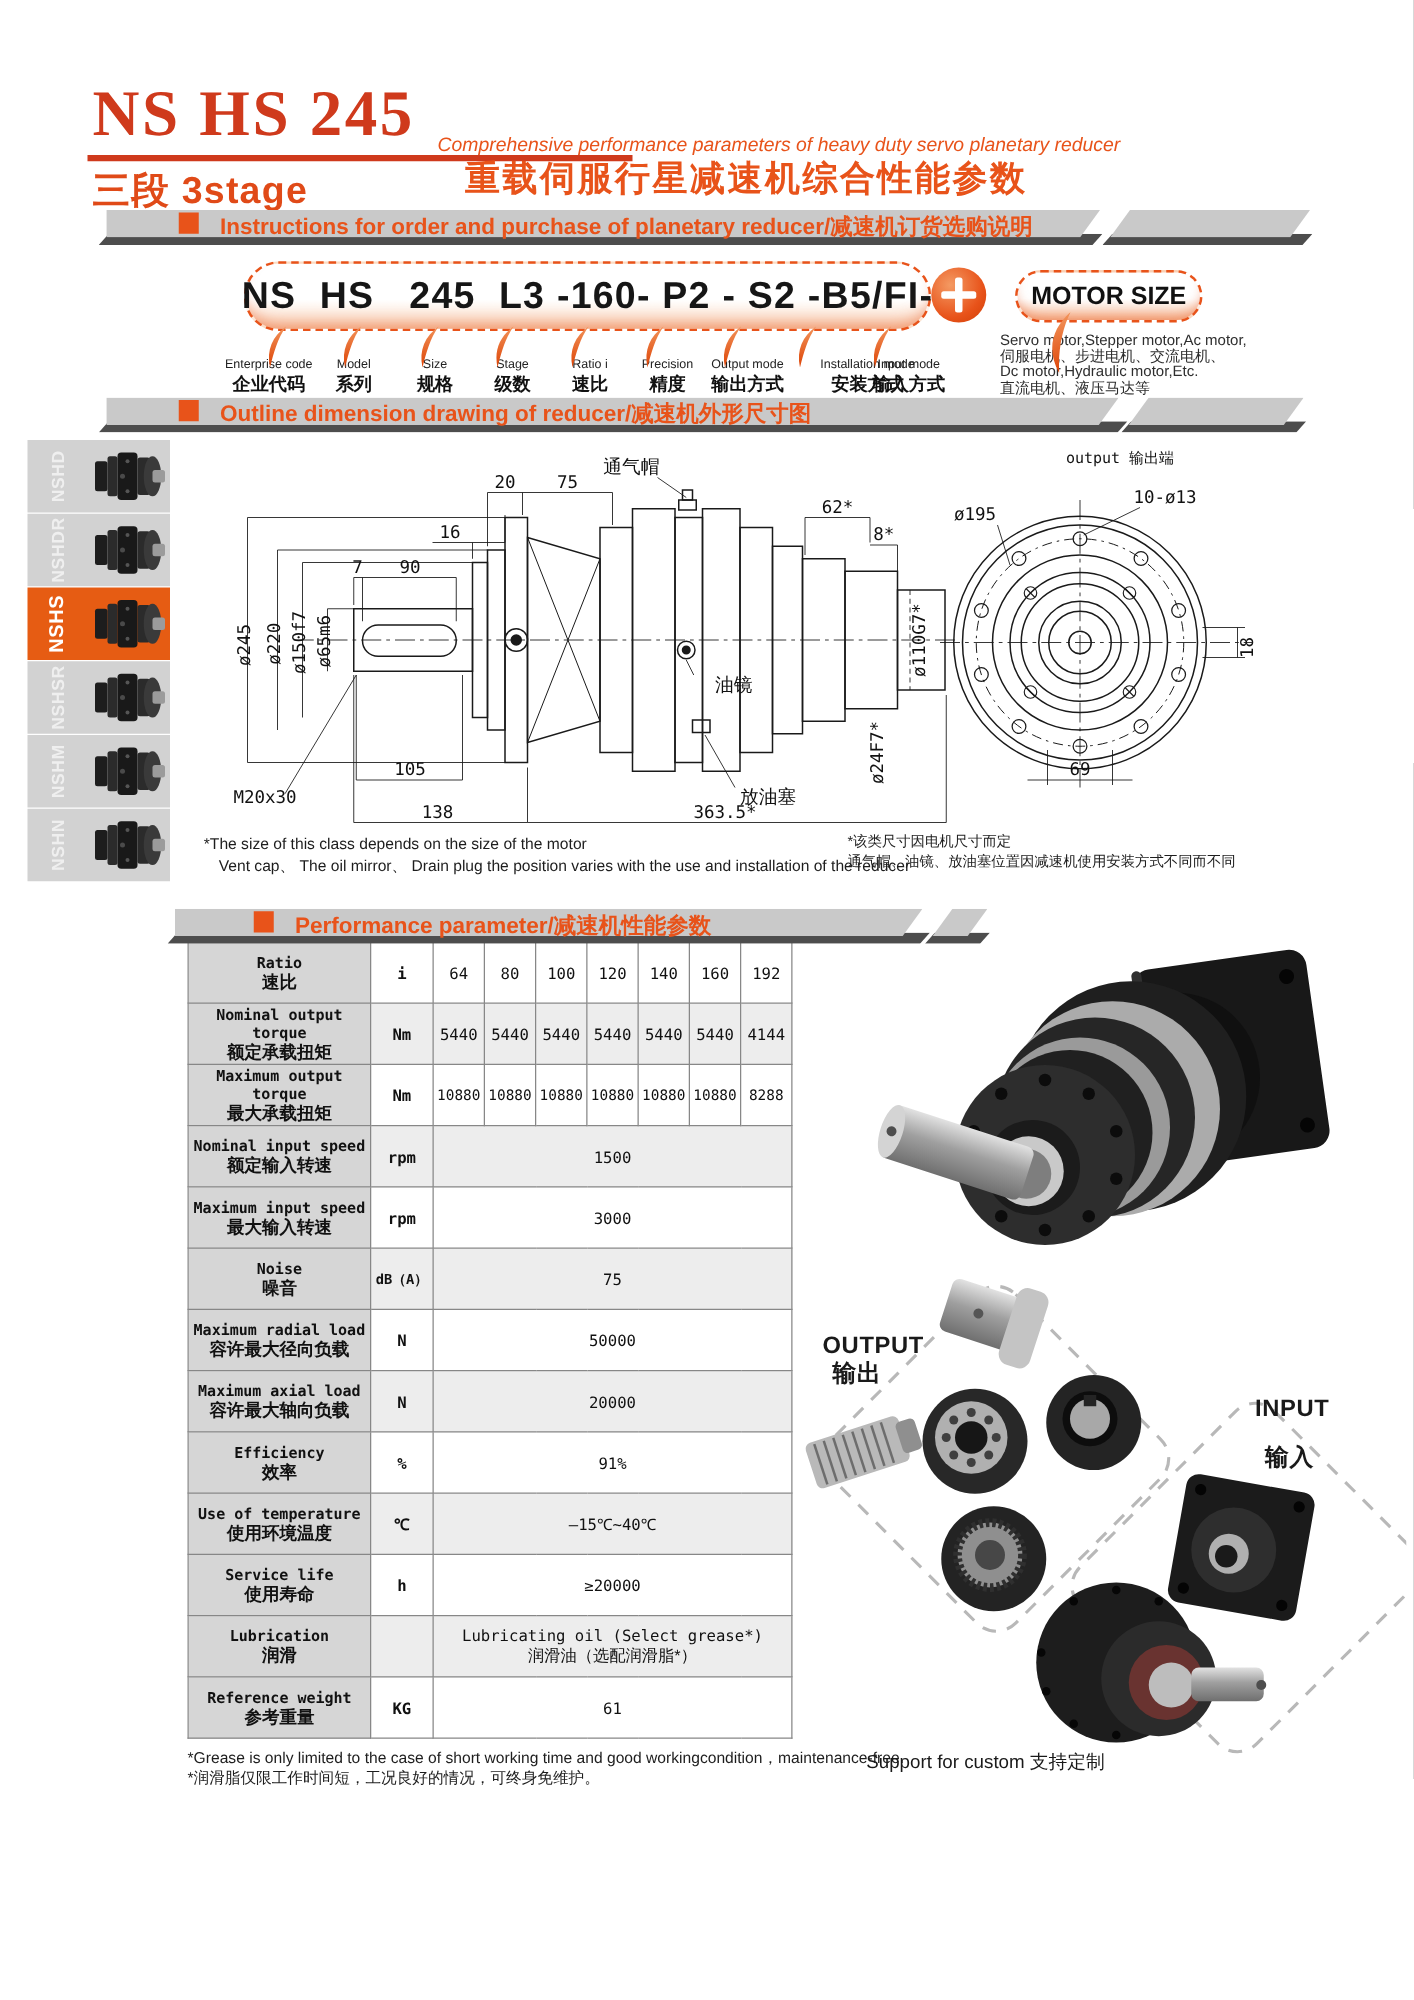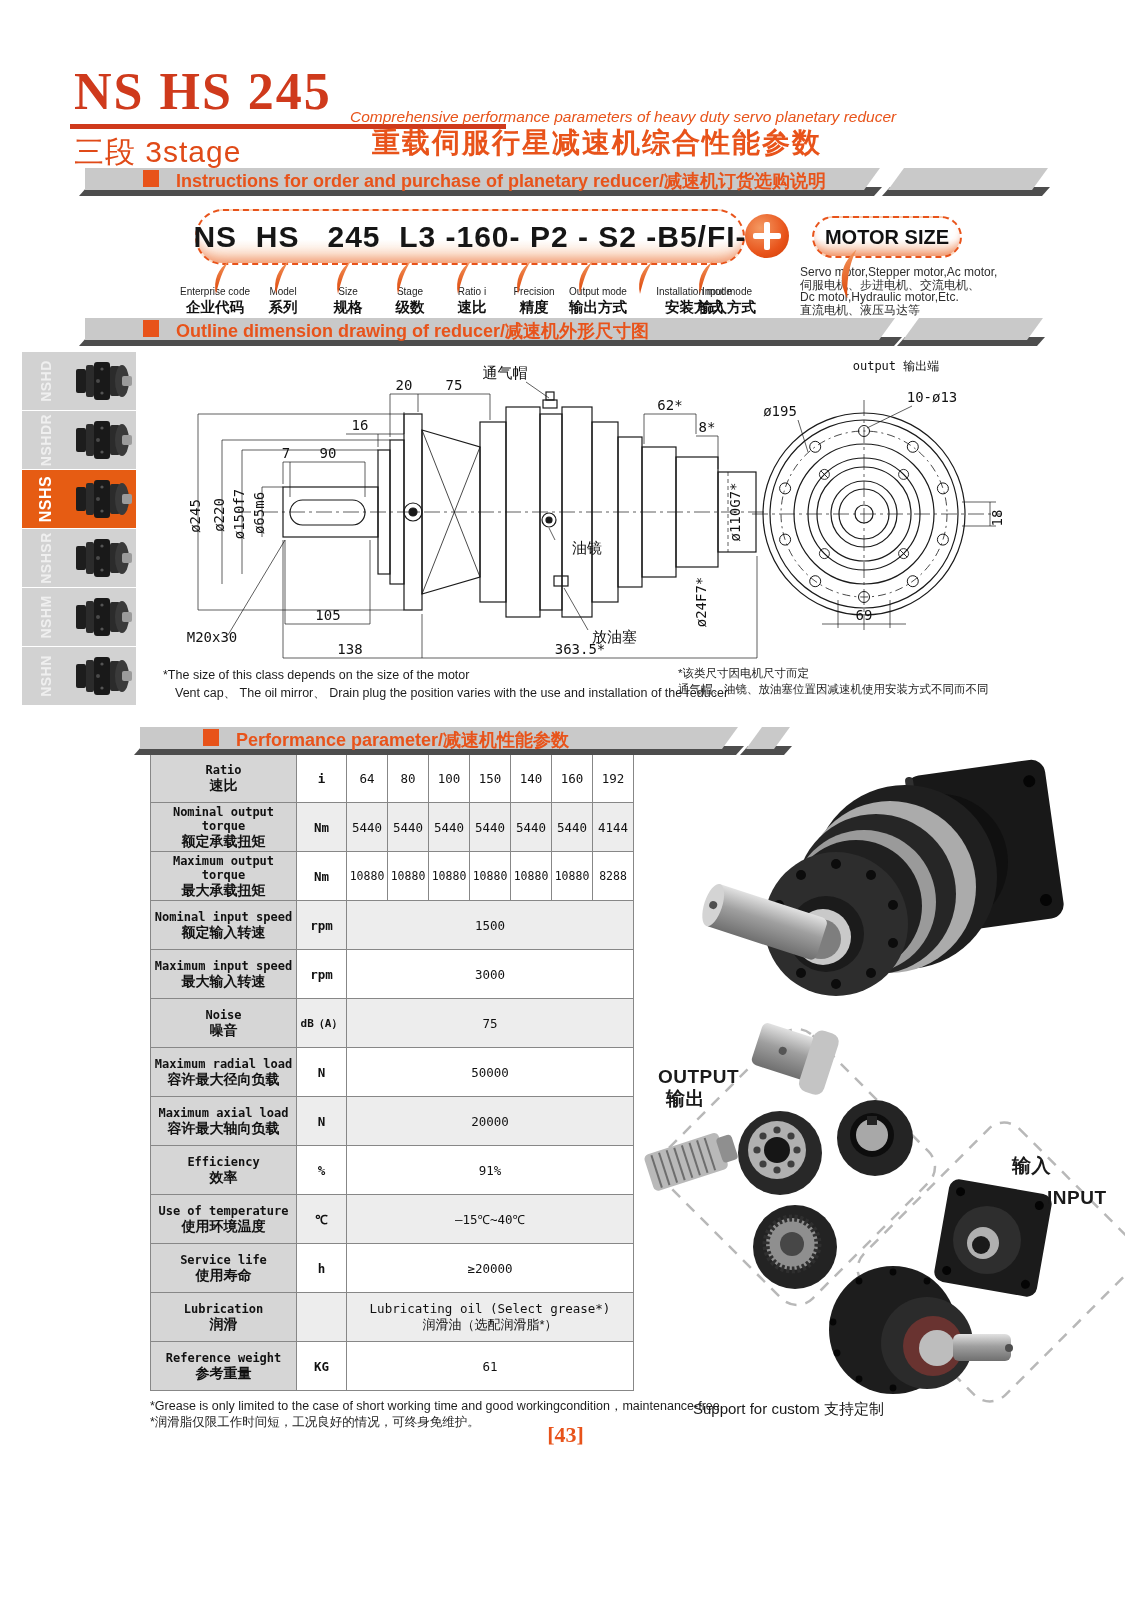--- a/index.html
+++ b/index.html
@@ -3,21 +3,21 @@
 <meta charset="utf-8">
 <style>
   * { margin:0; padding:0; box-sizing:border-box; }
   body { background:#888; font-family:"Liberation Sans", sans-serif; }
   .page { position:relative; width:1131px; height:1600px; background:#fff; margin:0 auto; overflow:hidden; }
 
   
   .brand { position:absolute; left:74px; top:62px; font-family:"Liberation Serif", serif;
            font-weight:bold; font-size:52px; letter-spacing:2px; color:#cf3a1c; }
   .brand-underline { position:absolute; left:70px; top:124px; width:436px; height:5px; background:#cf3a1c; }
-  .stage { position:absolute; left:74px; top:132px; font-size:30px; font-weight:normal; color:#e04a18; letter-spacing:1px; }
+  .stage { position:absolute; left:74px; top:132px; font-size:30px; font-weight:bold; color:#e04a18; letter-spacing:1px; }
   .subtitle-en { position:absolute; left:350px; top:108px; font-size:15.5px; color:#e8531a;font-style:italic; }
   .subtitle-zh { position:absolute; left:372px; top:124px; font-size:28px; font-weight:bold; color:#e8531a; letter-spacing:2px; }
 
   
   .bar { position:absolute; height:22px; background:#c9c9c9; z-index:2; }
   .bar.end-slash { clip-path:polygon(0 0,100% 0,calc(100% - 16px) 100%,0 100%); }
   .bar.both-slash { clip-path:polygon(16px 0,100% 0,calc(100% - 16px) 100%,0 100%); }
   .bar-shadow { position:absolute; height:9px; background:#4d4d4d; z-index:1;
                 clip-path:polygon(8px 0,100% 0,calc(100% - 8px) 100%,0 100%); }
   .bar-label { position:absolute; z-index:3; font-size:18px; font-weight:bold; color:#e8531a; white-space:nowrap; }
@@ -405,21 +405,21 @@
     <tbody>
         <tr>
       <td class="lbl">
             <div class="en">Ratio</div>
             <div class="zh">速比</div>
           </td>
       <td class="unit">i</td>
       <td class="val">64</td>
       <td class="val">80</td>
       <td class="val">100</td>
-      <td class="val">150</td>
+      <td class="val">120</td>
       <td class="val">140</td>
       <td class="val">160</td>
       <td class="val">192</td>
     </tr>
     <tr class="alt">
       <td class="lbl">
             <div class="en">Nominal output torque</div>
             <div class="zh">额定承载扭矩</div>
           </td>
       <td class="unit">Nm</td>
@@ -656,19 +656,18 @@
       <circle cx="292" cy="343" r="46" fill="#2b2b2b"></circle>
       <circle cx="298" cy="346" r="30" fill="#693330"></circle>
       <circle cx="302" cy="348" r="18" fill="#bdbdbd"></circle>
       <rect x="318" y="334" width="58" height="27" rx="6" fill="url(#shaftGrad)"></rect>
       <circle cx="374" cy="348" r="4" fill="#4e4e4e"></circle>
     </g>
   </svg>
 
   <div class="io-label" style="left:658px; top:1066px;">OUTPUT</div>
   <div class="io-label" style="left:666px; top:1086px;">输出</div>
-  <div class="io-label" style="left:1004px; top:1187px;margin-left:43px;">INPUT</div>
+  <div class="io-label" style="left:1004px; top:1117px;">INPUT</div>
   <div class="io-label" style="left:1012px; top:1153px;">输入</div>
   <div class="custom-note">Support for custom 支持定制</div>
 
-  <div class="page-num">[43]</div>
 
 </div>
 
 </body></html>

